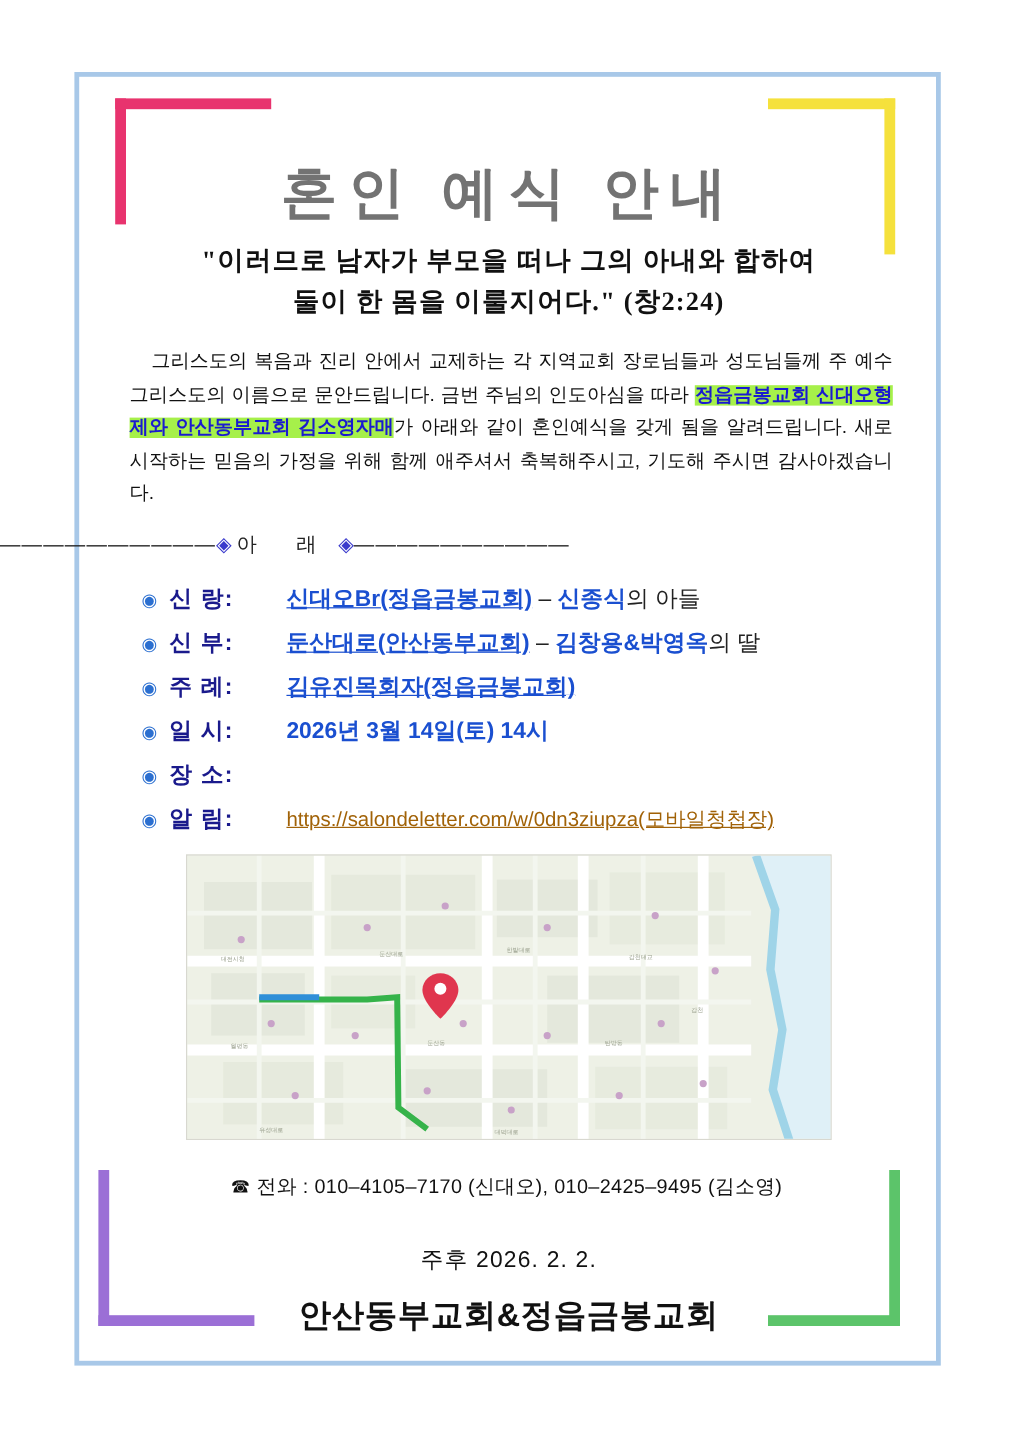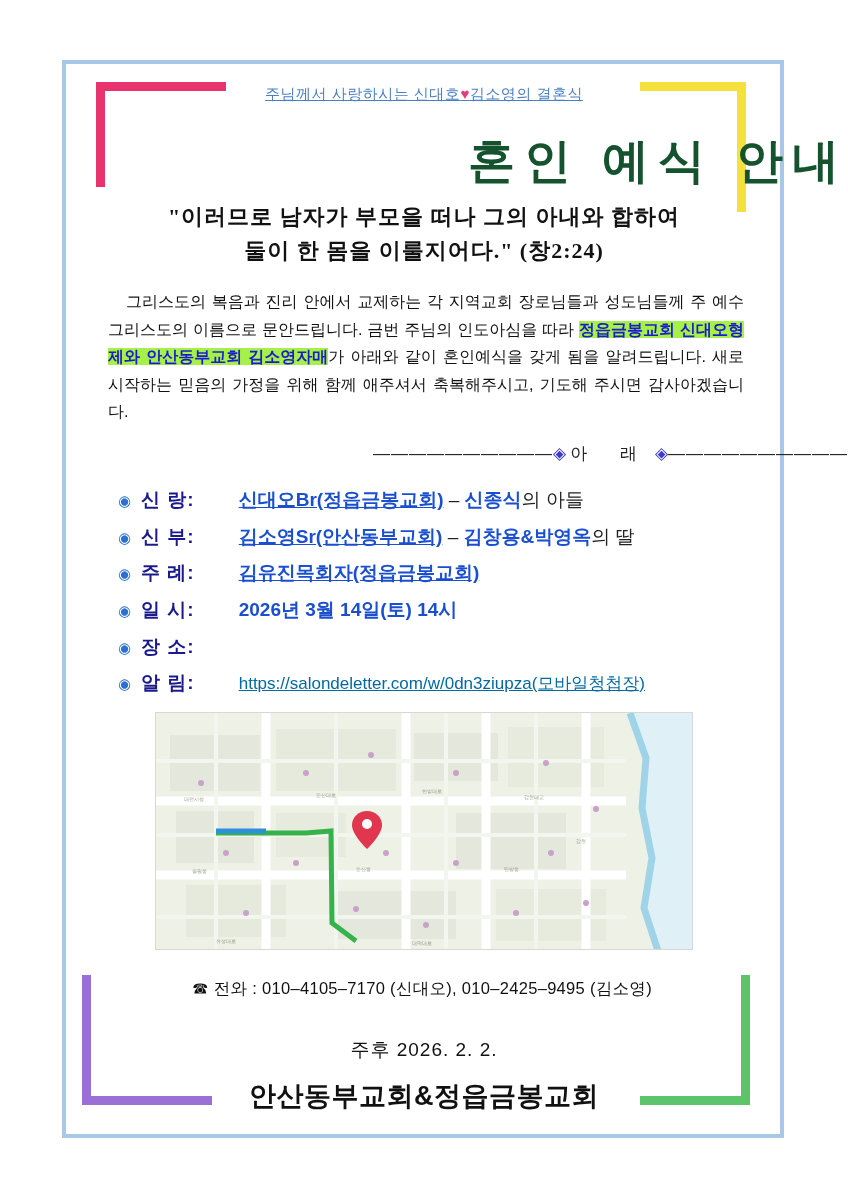--- a/index.html
+++ b/index.html
@@ -62,24 +62,24 @@
     color: #4a7fc1;
     text-decoration: underline;
     letter-spacing: 0.5px;
   }
   .top-line .heart { color: #e0407a; }
 
   
   .main-title {
     position: absolute;
     left: 0; right: 0; top: 130px;
-    text-align: right;
+    text-align: center;
     font-size: 47px;
     font-weight: bold;
-    color: #14532d;
+    color: #737373;
     letter-spacing: 9px;
     font-family: "Liberation Sans", sans-serif;
   }
 
   
   .scripture {
     position: absolute;
     left: 95px; right: 95px; top: 200px;
     text-align: center;
     font-size: 22px;
@@ -103,21 +103,21 @@
   .hl-green {
     background: #a6f04a;
     color: #1a1ad0;
     font-weight: bold;
   }
 
   
   .divider {
     position: absolute;
     left: 0; right: 0; top: 442px;
-    text-align: right;
+    text-align: left;
     font-size: 17px;
     color: #222222;
     letter-spacing: 0px;
     white-space: nowrap;
   }
   .divider .dash { letter-spacing: 1px; }
   .divider .dia { color: #3a3acc; }
   .divider .word { letter-spacing: 14px; padding: 0 4px; }
 
   
@@ -147,21 +147,21 @@
   }
   .val { color: #111111; margin-left: 36px; }
   .val .link {
     color: #1a4fd0;
     text-decoration: underline;
     font-weight: bold;
   }
   .val .blue { color: #1a4fd0; font-weight: bold; }
   .val .plain { color: #222222; }
   .val .url {
-    color: #0369a1;
+    color: #a16207;
     text-decoration: underline;
     font-size: 17px;
   }
 
   
   .map {
     position: absolute;
     left: 155px; top: 712px;
     width: 538px; height: 238px;
     background: #eef0e8;
@@ -202,23 +202,20 @@
 
 <div id="page">
 
   <div id="frame"></div>
 
   <div class="corner corner-tl"></div>
   <div class="corner corner-tr"></div>
   <div class="corner corner-bl"></div>
   <div class="corner corner-br"></div>
 
-  <div class="top-line">
-    <span>주님께서 사랑하시는 신대호</span><span class="heart">♥</span><span>김소영의 결혼식</span>
-  </div>
 
   <div class="main-title">혼인 예식 안내</div>
 
   <div class="scripture">
     <div>"이러므로 남자가 부모을 떠나 그의 아내와 합하여</div>
     <div>둘이 한 몸을 이룰지어다." (창2:24)</div>
   </div>
 
   <div class="body-par">
     <span>그리스도의 복음과 진리 안에서 교제하는 각 지역교회 장로님들과 성도님들께 주 예수 그리스도의 이름으로 문안드립니다. 금번 주님의 인도아심을 따라 </span><span class="hl-green">정읍금봉교회 신대오형제와 안산동부교회 김소영자매</span><span>가 아래와 같이 혼인예식을 갖게 됨을 알려드립니다. 새로 시작하는 믿음의 가정을 위해 함께 애주셔서 축복해주시고, 기도해 주시면 감사아겠습니다.</span>
@@ -232,21 +229,21 @@
 
     <div class="info-row">
       <span class="bullet">◉</span>
       <span class="lbl">신 랑:</span>
       <span class="val"><span class="link">신대오Br(정읍금봉교회)</span><span class="plain"> – </span><span class="blue">신종식</span><span class="plain">의 아들</span></span>
     </div>
 
     <div class="info-row">
       <span class="bullet">◉</span>
       <span class="lbl">신 부:</span>
-      <span class="val"><span class="link">김소영Sr(안산동부교회)</span><span class="plain"> – </span><span class="blue">김창용&amp;박영옥</span><span class="plain">의 딸</span></span>
+      <span class="val"><span class="link">둔산대로(안산동부교회)</span><span class="plain"> – </span><span class="blue">김창용&amp;박영옥</span><span class="plain">의 딸</span></span>
     </div>
 
     <div class="info-row">
       <span class="bullet">◉</span>
       <span class="lbl">주 례:</span>
       <span class="val"><span class="link">김유진목회자(정읍금봉교회)</span></span>
     </div>
 
     <div class="info-row">
       <span class="bullet">◉</span>

